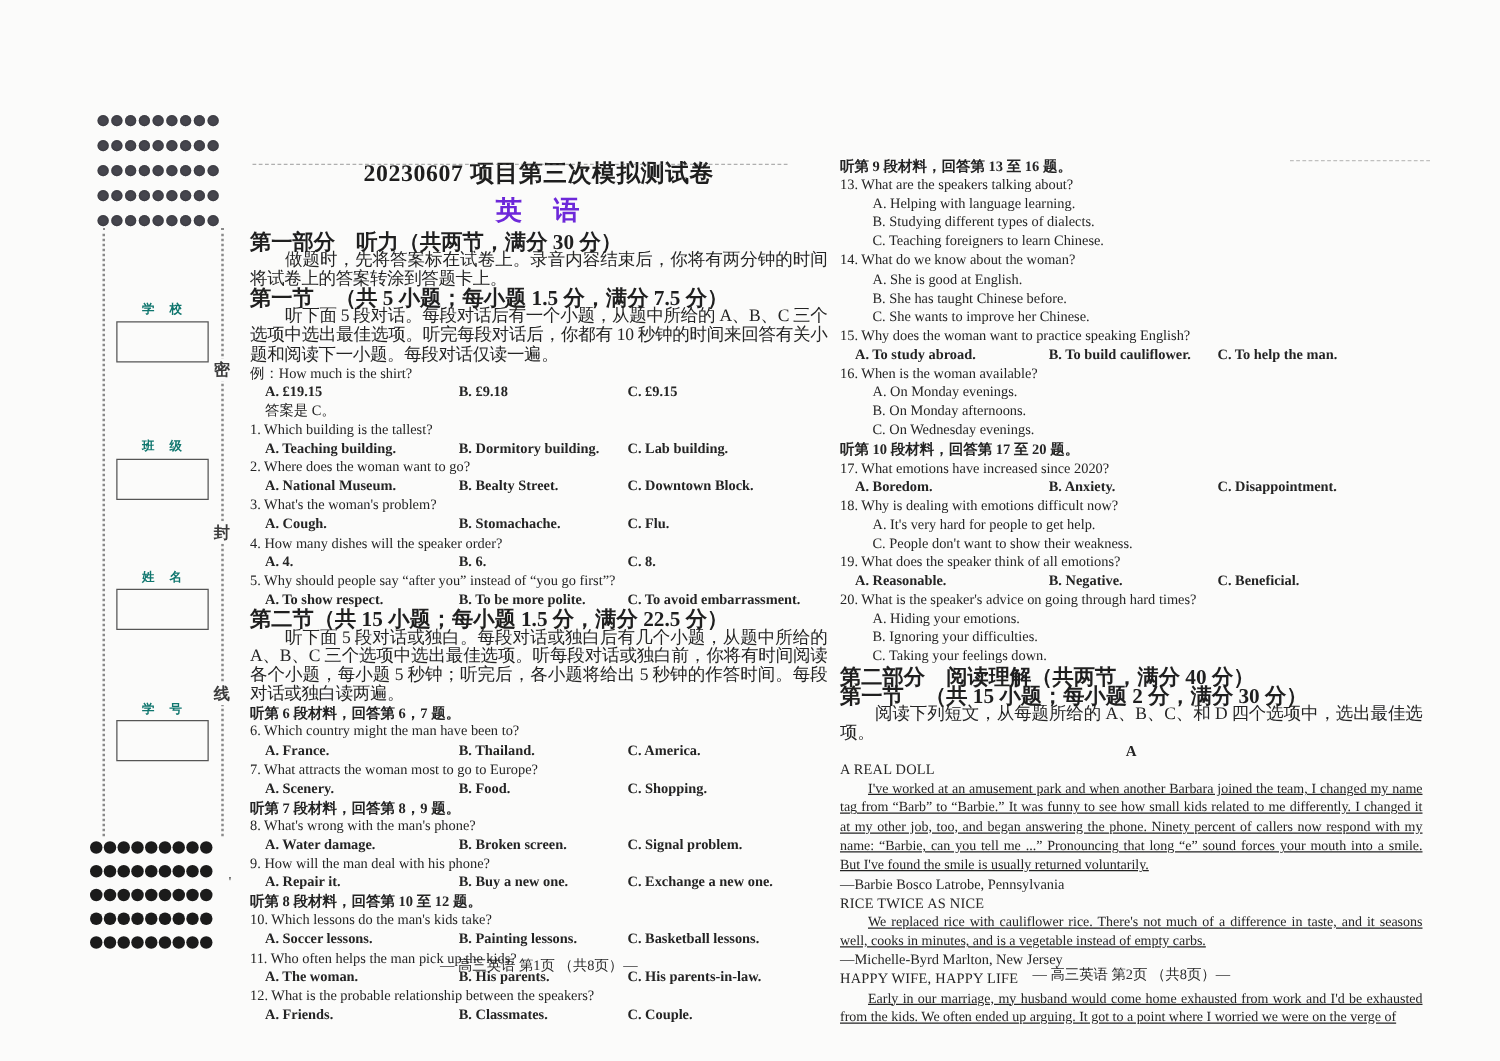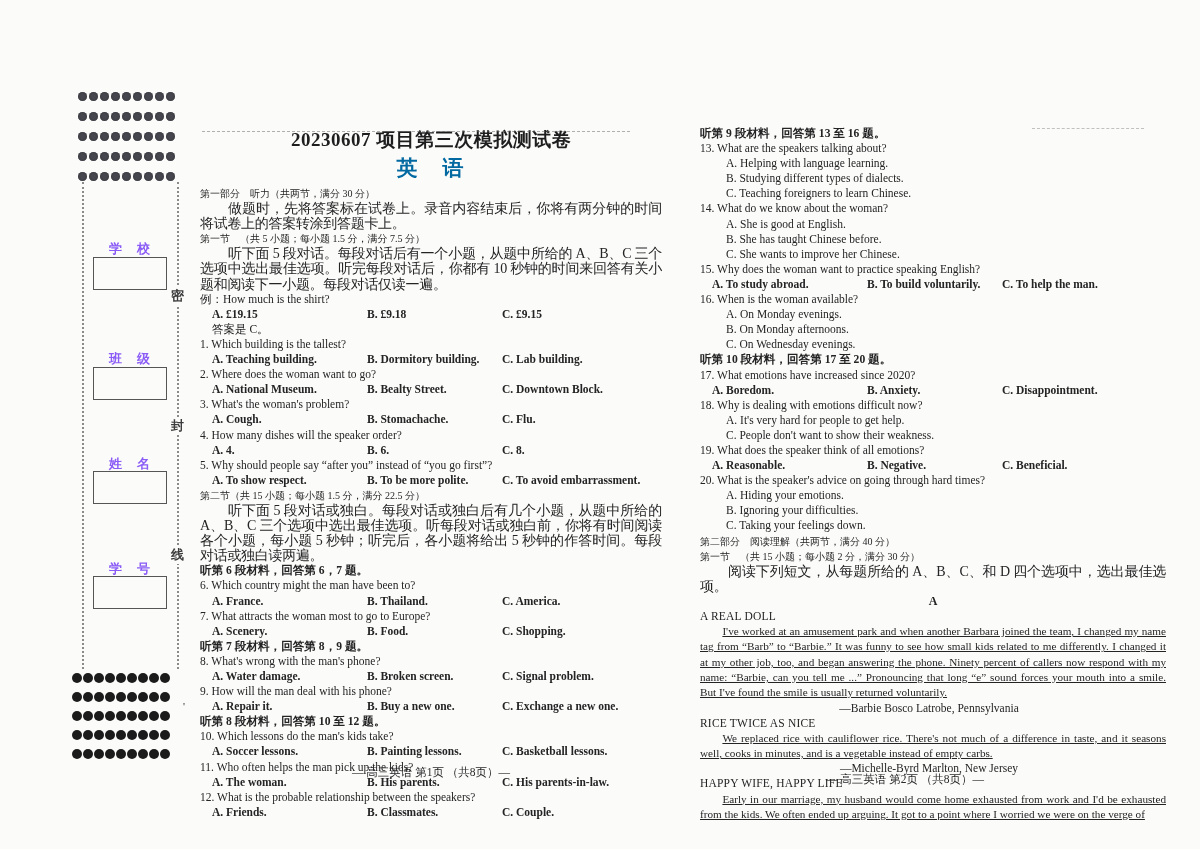--- a/index.html
+++ b/index.html
@@ -14,45 +14,45 @@
   #dotsTop .dotrow { margin-bottom:11px; }
   #dotsTop .dot { width:9px; height:9px; margin-right:2px; border-radius:50%;
                   background:#46464e; box-shadow:inset 0 0 2px #2b2b31; }
   #dotsBottom .dotrow { margin-bottom:9px; }
   #dotsBottom .dot { width:10px; height:10px; margin-right:1px; border-radius:50%;
                      background:#1b1b1b; }
   .vline { position:absolute; width:0; border-left:2px dotted #8a8a8a; }
   .sealchar { position:absolute; left:169px; width:17px; text-align:center;
               background:#fbfbfa; font-size:13px; font-weight:bold; color:#3c3c3c; }
   .fieldlabel { position:absolute; left:93px; width:74px; text-align:center;
-                font-size:13px; font-weight:bold; color:#8b5cf6; letter-spacing:1px; }
+                font-size:10px; font-weight:bold; color:#0f766e; letter-spacing:1px; }
   .fieldbox { position:absolute; left:93px; width:74px; height:33px;
               border:1.5px solid #555; background:transparent; }
 
   
   .col { position:absolute; top:90px;margin-top:36px; }
   #col1 { left:200px; width:462px; }
-  #col2 { left:700px; width:466px; }
+  #col2 { left:672px; width:466px; }
 
   .title { font-size:19px; font-weight:bold; text-align:center; line-height:28px;
            letter-spacing:0.5px; color:#1e1e1e; }
   .subject { font-size:21px; font-weight:bold; text-align:center; line-height:28px;
-             letter-spacing:2px; margin-bottom:4px; color:#0369a1; }
+             letter-spacing:2px; margin-bottom:4px; color:#6d28d9; }
 
   .blk { font-size:11.5px; line-height:15.1px; }
-  .h { font-weight:normal; font-size:10px; color:#1f1f1f; }
+  .h { font-weight:bold; font-size:17px; color:#1f1f1f; }
   .p { text-indent:2em; text-align:justify; font-size:14px; letter-spacing:-0.3px; }
   .t.ind { padding-left:12px; }
   .t.bold { font-weight:bold; font-size:11.6px; }
   .optrow { display:grid; grid-template-columns:155px 135px 1fr; padding-left:12px;font-weight:bold; }
   .optstack { padding-left:26px;font-family:Liberation Serif, serif; }
   .ctr { text-align:center; font-weight:bold; font-size:12px; }
   .pt { letter-spacing:0.2px; }
   .pj { text-indent:2em; text-align:justify; font-size:11.2px; line-height:15.3px;text-decoration:underline; }
-  .sig { text-align:center; padding-right:8px; }
+  .sig { text-align:left; padding-right:8px; }
 
   .footer { position:absolute; font-size:11.5px; text-align:center; color:#2a2a2a; }
   #footer1 { left:200px; width:462px; top:765px; }
   #footer2 { left:672px; width:466px; top:772px; }
 
   
   .artifact { position:absolute; height:0; }
   #art1 { left:202px; top:131px; width:428px; border-top:1.5px dashed rgba(100,100,100,.5); }
   #art2 { left:1032px; top:128px; width:112px; border-top:1px dashed rgba(120,120,120,.45); }
   .stray { position:absolute; left:183px; top:700px; font-size:11px; color:#222; }
@@ -295,21 +295,21 @@
         <div class="blk optstack">A. Helping with language learning.</div>
         <div class="blk optstack">B. Studying different types of dialects.</div>
         <div class="blk optstack">C. Teaching foreigners to learn Chinese.</div>
         <div class="blk q"><span class="qnum">14.</span> <span class="qt">What do we know about the woman?</span></div>
         <div class="blk optstack">A. She is good at English.</div>
         <div class="blk optstack">B. She has taught Chinese before.</div>
         <div class="blk optstack">C. She wants to improve her Chinese.</div>
         <div class="blk q"><span class="qnum">15.</span> <span class="qt">Why does the woman want to practice speaking English?</span></div>
         <div class="blk optrow">
           <span class="opt">A. To study abroad.</span>
-          <span class="opt">B. To build voluntarily.</span>
+          <span class="opt">B. To build cauliflower.</span>
           <span class="opt">C. To help the man.</span>
         </div>
         <div class="blk q"><span class="qnum">16.</span> <span class="qt">When is the woman available?</span></div>
         <div class="blk optstack">A. On Monday evenings.</div>
         <div class="blk optstack">B. On Monday afternoons.</div>
         <div class="blk optstack">C. On Wednesday evenings.</div>
         <div class="blk t bold">听第 10 段材料，回答第 17 至 20 题。</div>
         <div class="blk q"><span class="qnum">17.</span> <span class="qt">What emotions have increased since 2020?</span></div>
         <div class="blk optrow">
           <span class="opt">A. Boredom.</span>

